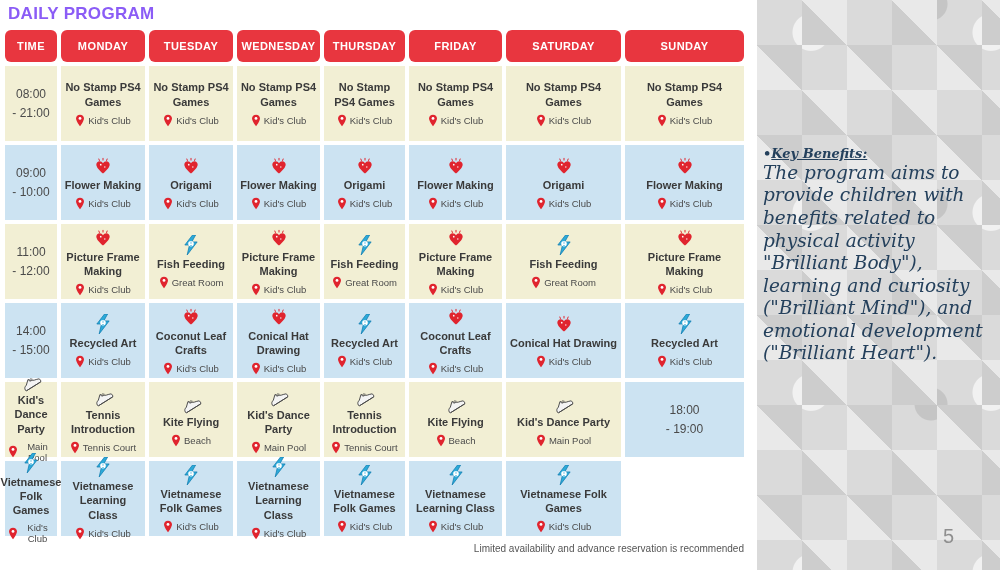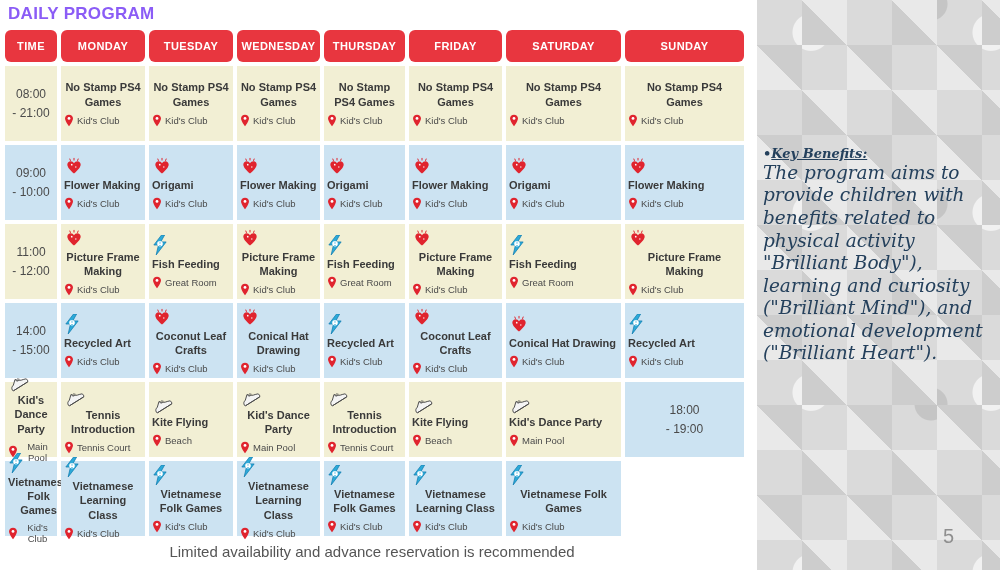--- a/index.html
+++ b/index.html
@@ -22,28 +22,28 @@
     background:#e8363f;color:#fff;font-weight:bold;font-size:11px;
     display:flex;align-items:center;justify-content:center;letter-spacing:.4px;border-radius:6px;
   }
   .cream{background:#f2efd4;}
   .blue{background:#cce3f2;}
   .tm{
     display:flex;flex-direction:column;align-items:center;justify-content:center;
     font-size:12px;color:#4a4a4a;line-height:1.55;
   }
   .cell{
-    display:flex;flex-direction:column;align-items:flex-start;justify-content:center;
+    display:flex;flex-direction:column;align-items:center;justify-content:center;
     text-align:center;padding:2px 3px;
   }
   .ico{height:21px;display:flex;align-items:flex-end;justify-content:center;margin-bottom:2px;}
   .ttl{font-weight:bold;font-size:11px;color:#3a3a3a;line-height:1.3;}
   .loc{display:flex;align-items:center;gap:3px;font-size:9.5px;color:#4a4a4a;margin-top:5px;}
   .footer-note{
-    width:744px;text-align:center;font-size:15px;color:#555;margin-top:7px;
+    width:744px;text-align:right;font-size:10px;color:#555;margin-top:7px;
   }
   .sidebar{
     position:absolute;right:0;top:0;width:243px;height:570px;
     background-color:#dadada;
     background-image:
       linear-gradient(45deg,#e9e9e9 25%,transparent 25%,transparent 75%,#e9e9e9 75%),
       linear-gradient(45deg,#cdcdcd 25%,transparent 25%,transparent 75%,#cdcdcd 75%),
       radial-gradient(circle at 30% 18%, #f1f1f1 0 18px, transparent 19px),
       radial-gradient(circle at 72% 62%, #c5c5c5 0 16px, transparent 17px);
     background-size:90px 90px,90px 90px,180px 180px,200px 200px;

